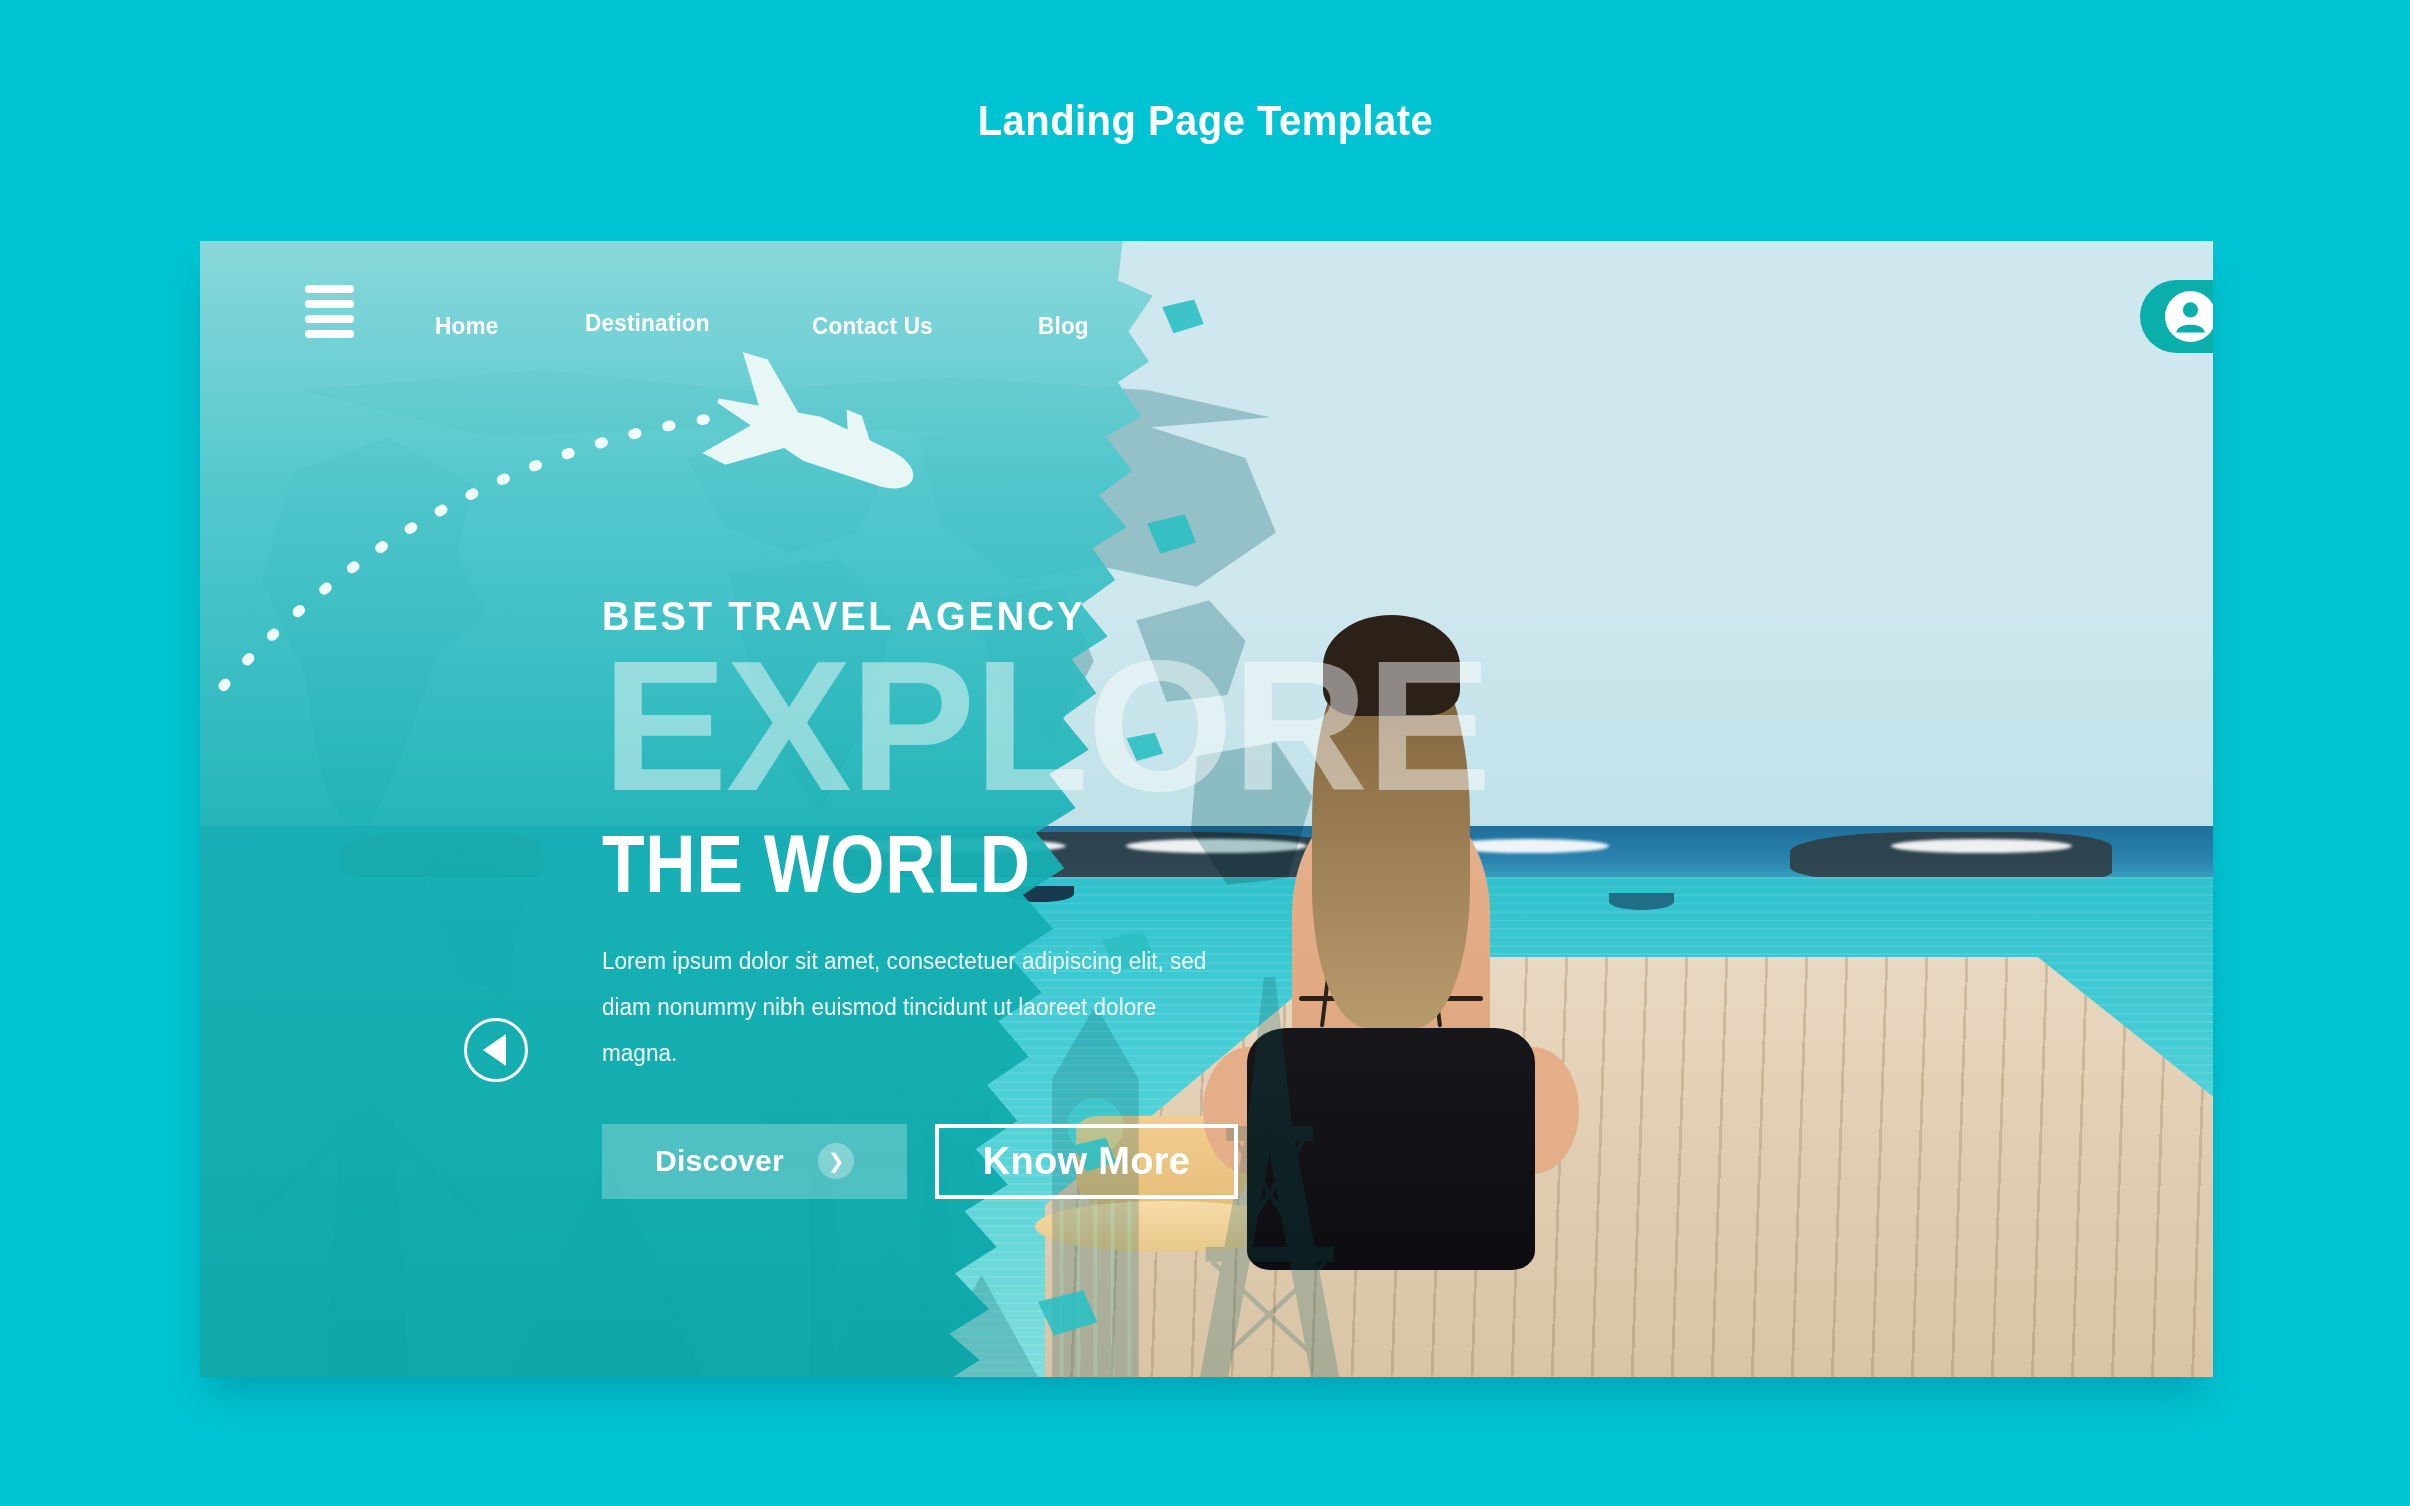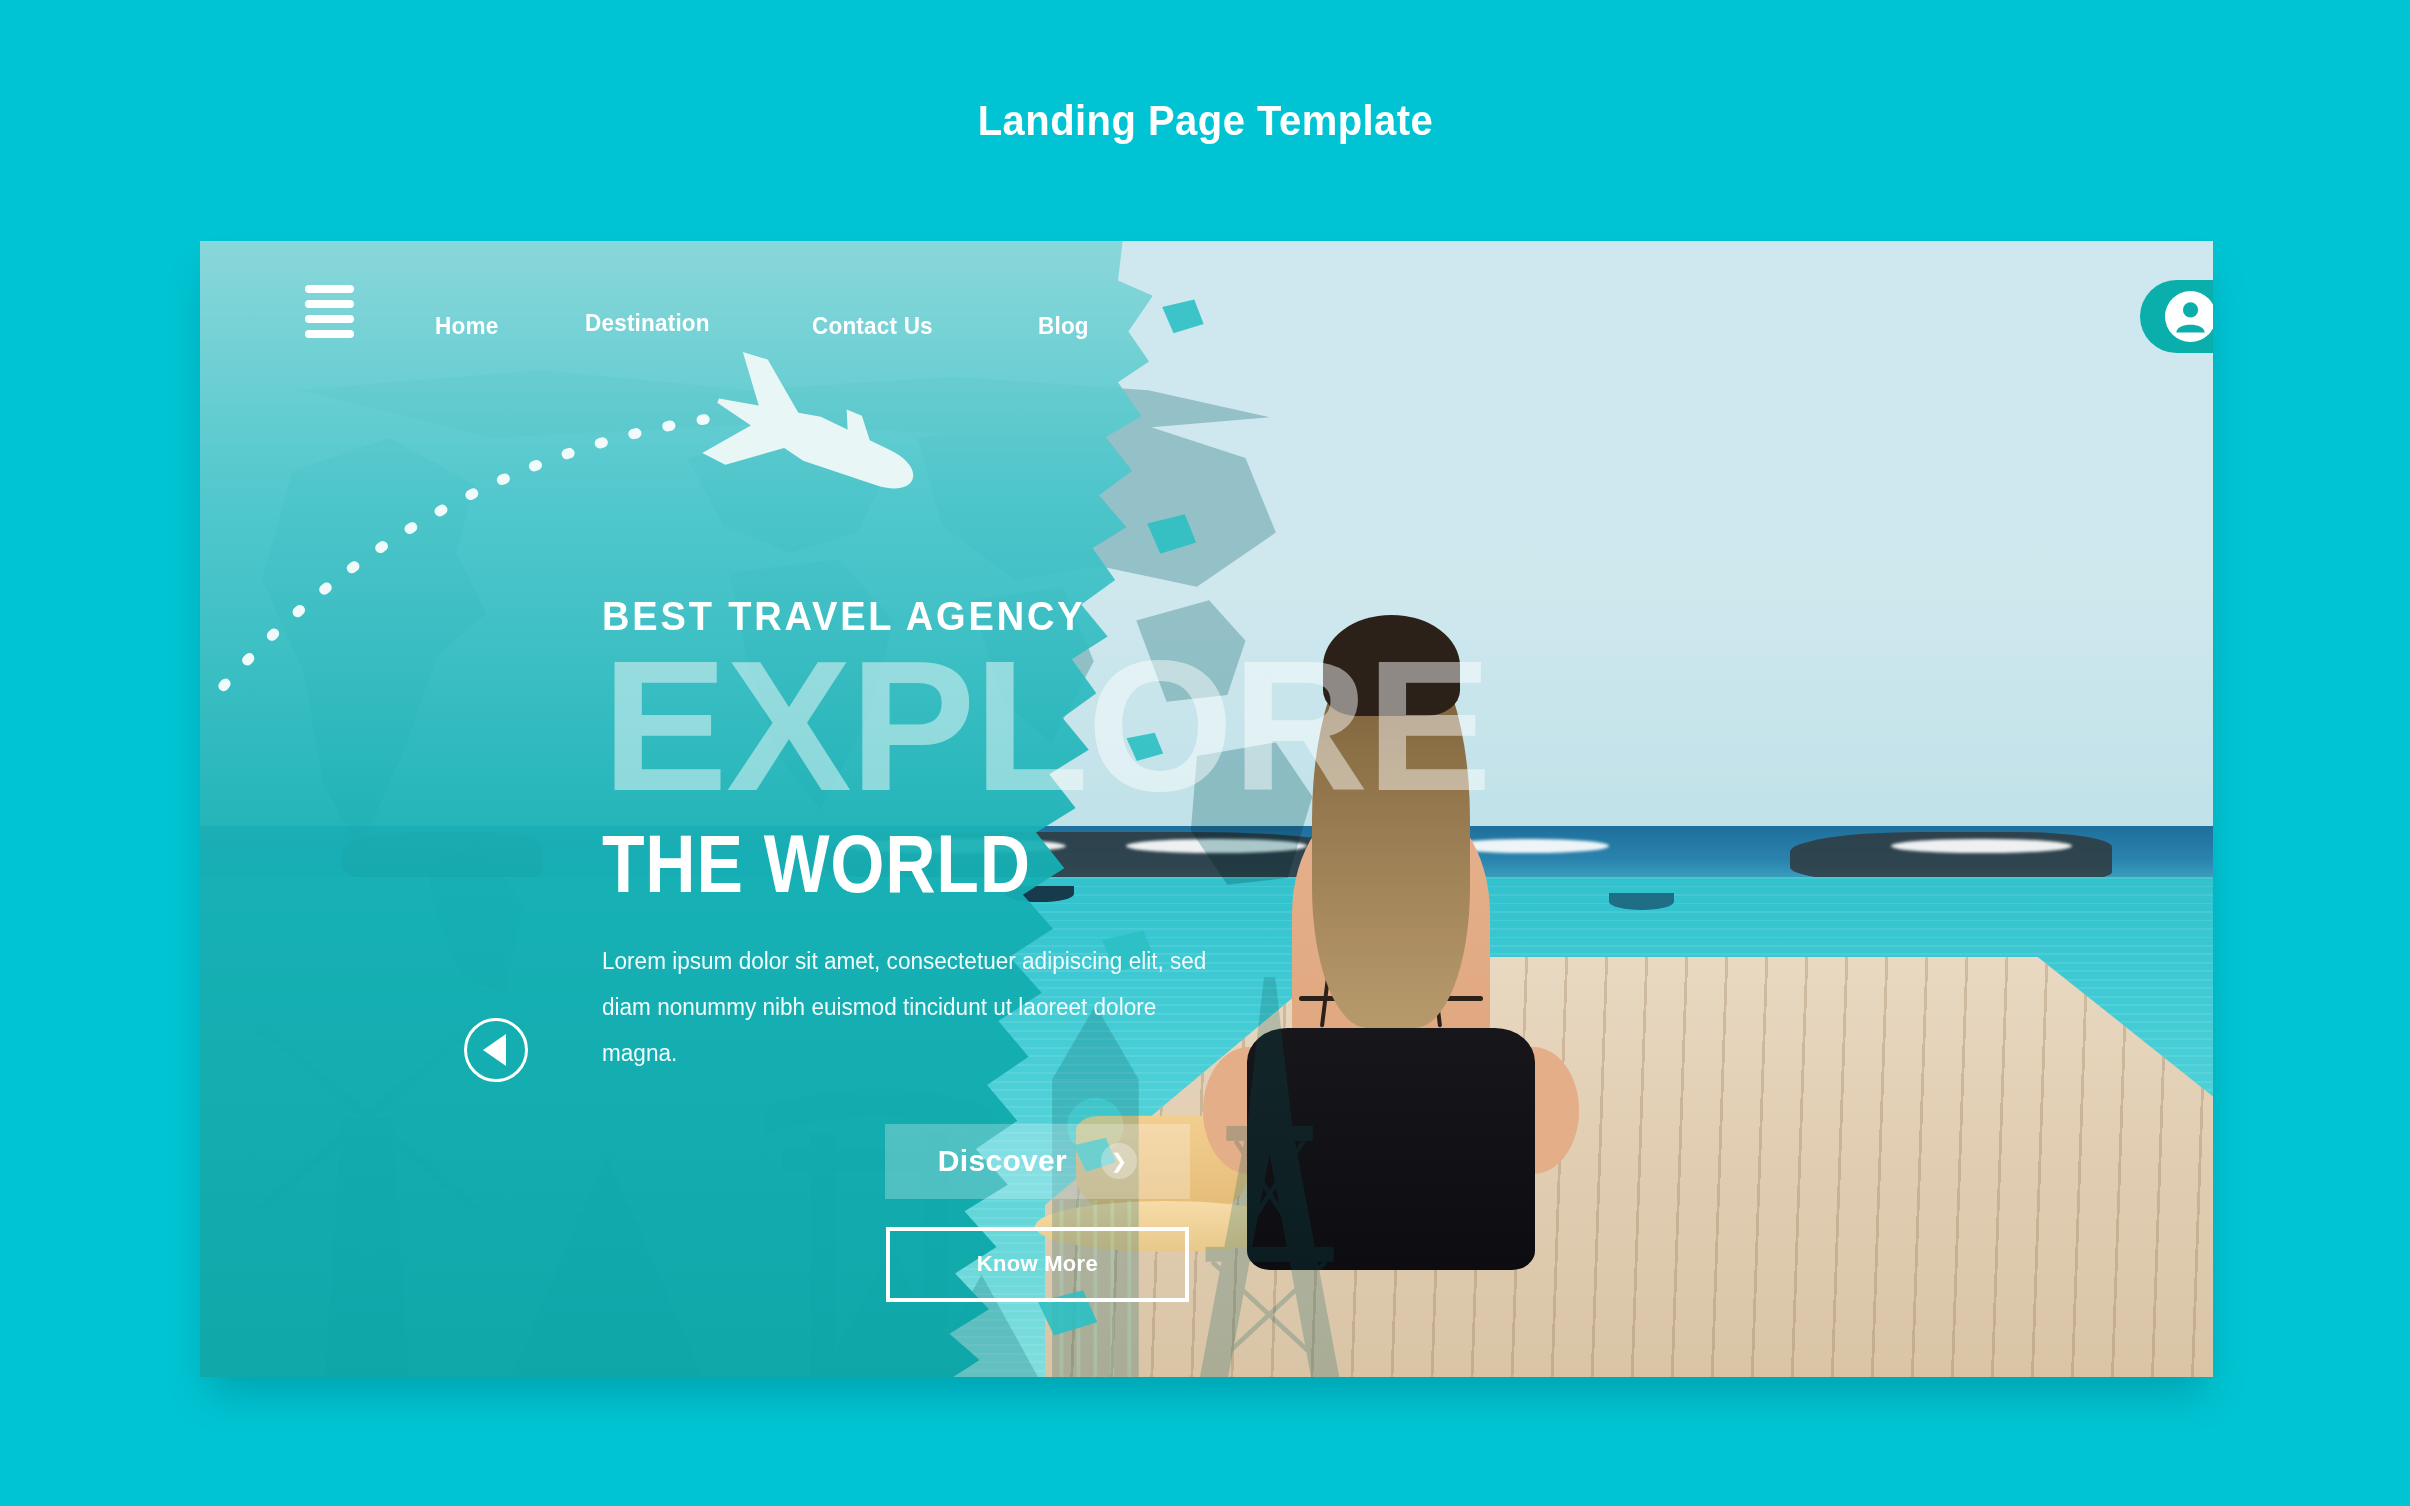--- a/index.html
+++ b/index.html
@@ -197,38 +197,38 @@
   .world{
     margin-top:13px; color:#fff; font-size:81px; line-height:1;
     font-weight:bold; letter-spacing:0.9px;
     transform:scaleX(.86); transform-origin:left center;
   }
   .lede{
     margin-top:34px; color:#f2fbfb; font-size:23.5px; line-height:1.95;
     max-width:659px; transform:scaleX(.96); transform-origin:left center;
   }
 
-  .btnrow{ margin-top:47px; display:flex; align-items:center; gap:28px;flex-direction:column; }
+  .btnrow{ margin-top:47px; display:flex; align-items:center; gap:28px; }
   .btn-discover{
     width:305px; height:75px; background:rgba(255,255,255,.26);
     display:flex; align-items:center; justify-content:center; gap:34px;
     cursor:pointer;
   }
   .btn-discover .t{ color:#fff; font-size:30px; font-weight:bold; letter-spacing:0.3px; }
   .chev{
     width:36px; height:36px; border-radius:50%;
     background:rgba(255,255,255,.30);
     display:flex; align-items:center; justify-content:center;
     color:#fff; font-size:20px; line-height:1;
   }
   .btn-know{
     width:303px; height:75px; border:4.7px solid #fff;
     display:flex; align-items:center; justify-content:center; cursor:pointer;
   }
-  .btn-know .t{ color:#fff; font-size:22px; font-weight:bold; letter-spacing:0.3px; }
+  .btn-know .t{ color:#fff; font-size:38px; font-weight:bold; letter-spacing:0.3px; }
 
   
   .arrow{
     position:absolute; top:777px; width:64px; height:64px;
     border:3.8px solid #fff; border-radius:50%;
     display:flex; align-items:center; justify-content:center;
     cursor:pointer; z-index:6;
   }
   .arrow.left{ left:264px; }
   .tri{ width:0; height:0; }

